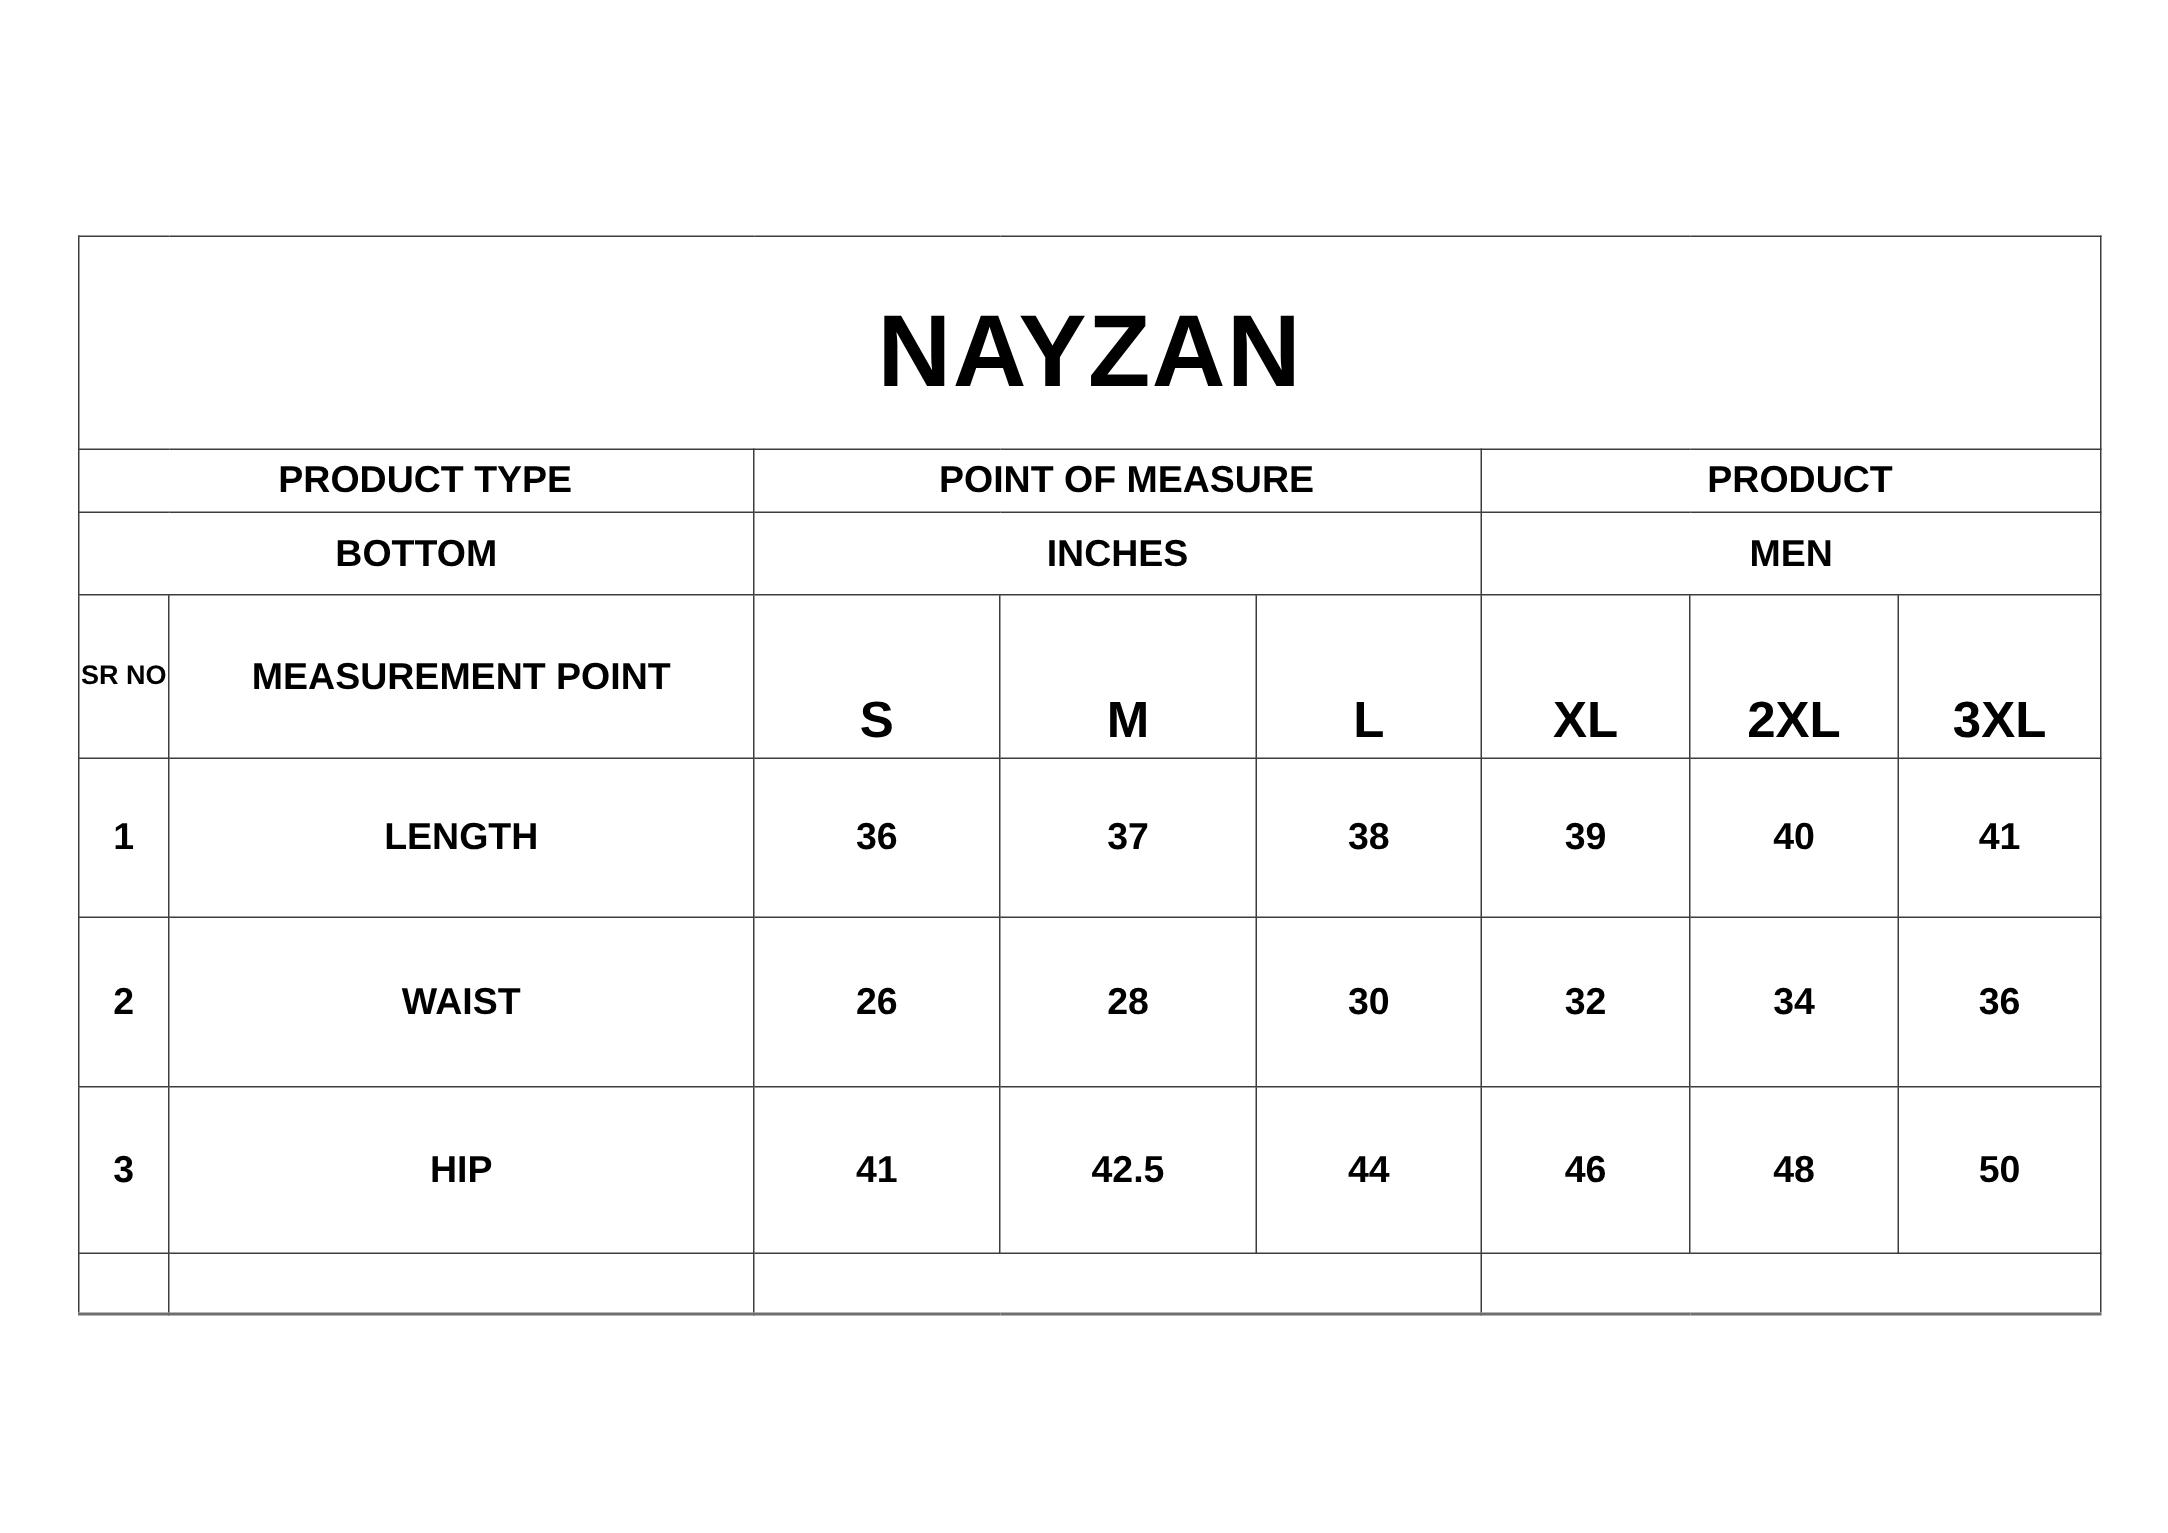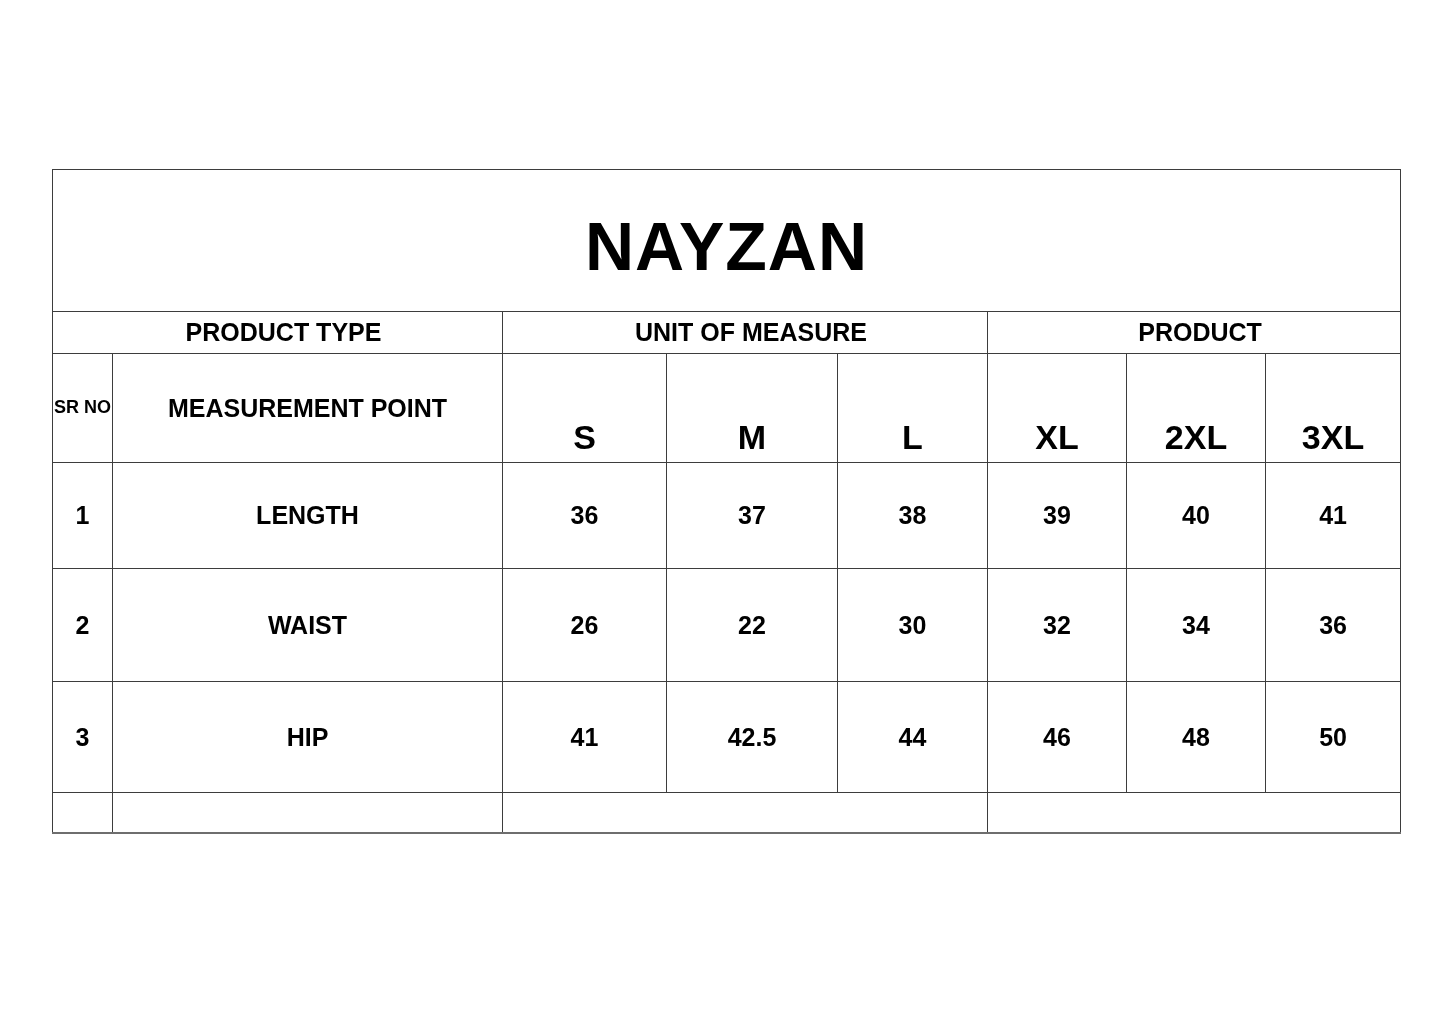--- a/index.html
+++ b/index.html
@@ -26,21 +26,20 @@
   table.size-chart {
     position: absolute;
     left: 52px;
     top: 157px;
     width: 1348px;
     border-collapse: collapse;
     table-layout: fixed;
     background: #ffffff;
     border: 1px solid #3d3d3d;
     border-bottom: 2px solid #6e6e6e;
-    margin-top: 12px;
   }
   table.size-chart td {
     border: 1px solid #3d3d3d;
     padding: 0;
     text-align: center;
     vertical-align: middle;
     font-weight: 700;
     overflow: hidden;
   }
   
@@ -98,24 +97,29 @@
       <col style="width:135px">
     </colgroup>
 
     <tbody>
         <tr class="title-row">
       <td colspan="8" class="title-cell">NAYZAN</td>
     </tr>
 
     <tr class="meta-label-row">
       <td colspan="2">PRODUCT TYPE</td>
-      <td colspan="3">UNIT OF MEASURE</td>
+      <td colspan="3">POINT OF MEASURE</td>
       <td colspan="3">PRODUCT</td>
     </tr>
 
+    <tr class="meta-value-row">
+      <td colspan="2">BOTTOM</td>
+      <td colspan="3">INCHES</td>
+      <td colspan="3">MEN</td>
+    </tr>
 
     <tr class="head-row">
       <td class="srno-cell">SR NO</td>
       <td class="mp-cell">MEASUREMENT POINT</td>
       <td class="size-cell">S</td>
       <td class="size-cell">M</td>
       <td class="size-cell">L</td>
       <td class="size-cell">XL</td>
       <td class="size-cell">2XL</td>
       <td class="size-cell">3XL</td>
@@ -129,21 +133,21 @@
       <td>38</td>
       <td>39</td>
       <td>40</td>
       <td>41</td>
     </tr>
 
     <tr class="data-row data-row-1">
       <td>2</td>
       <td>WAIST</td>
       <td>26</td>
-      <td>22</td>
+      <td>28</td>
       <td>30</td>
       <td>32</td>
       <td>34</td>
       <td>36</td>
     </tr>
 
     <tr class="data-row data-row-2">
       <td>3</td>
       <td>HIP</td>
       <td>41</td>

